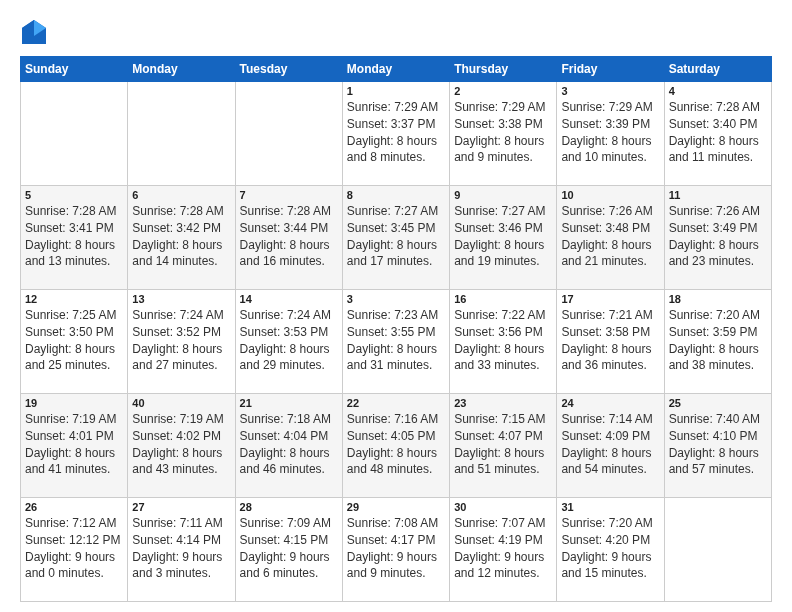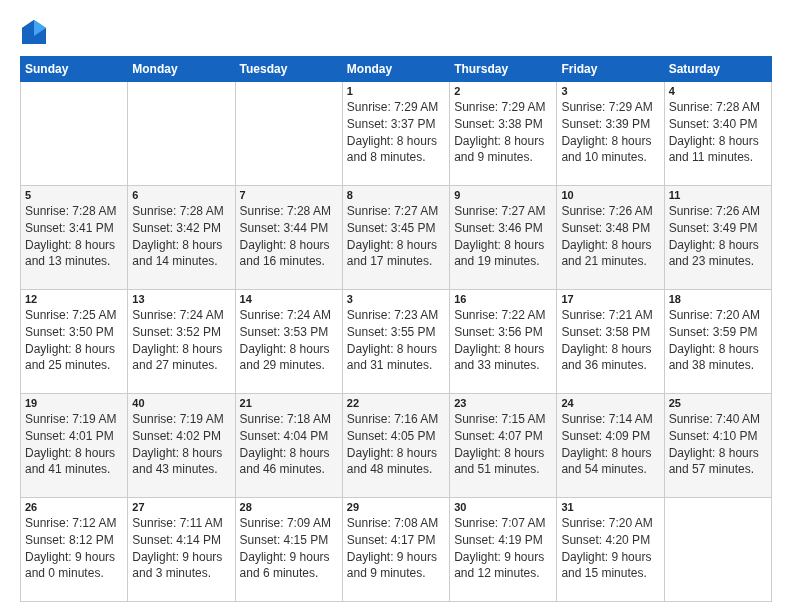--- a/index.html
+++ b/index.html
@@ -308,21 +308,21 @@
             <div class="day-info">Sunrise: 7:40 AM
 Sunset: 4:10 PM
 Daylight: 8 hours
 and 57 minutes.</div>
           </td>
         </tr>
         <tr>
           <td>
             <span class="day-number">26</span>
             <div class="day-info">Sunrise: 7:12 AM
-Sunset: 8:12 PM
+Sunset: 12:12 PM
 Daylight: 9 hours
 and 0 minutes.</div>
           </td>
           <td>
             <span class="day-number">27</span>
             <div class="day-info">Sunrise: 7:11 AM
 Sunset: 4:14 PM
 Daylight: 9 hours
 and 3 minutes.</div>
           </td>

